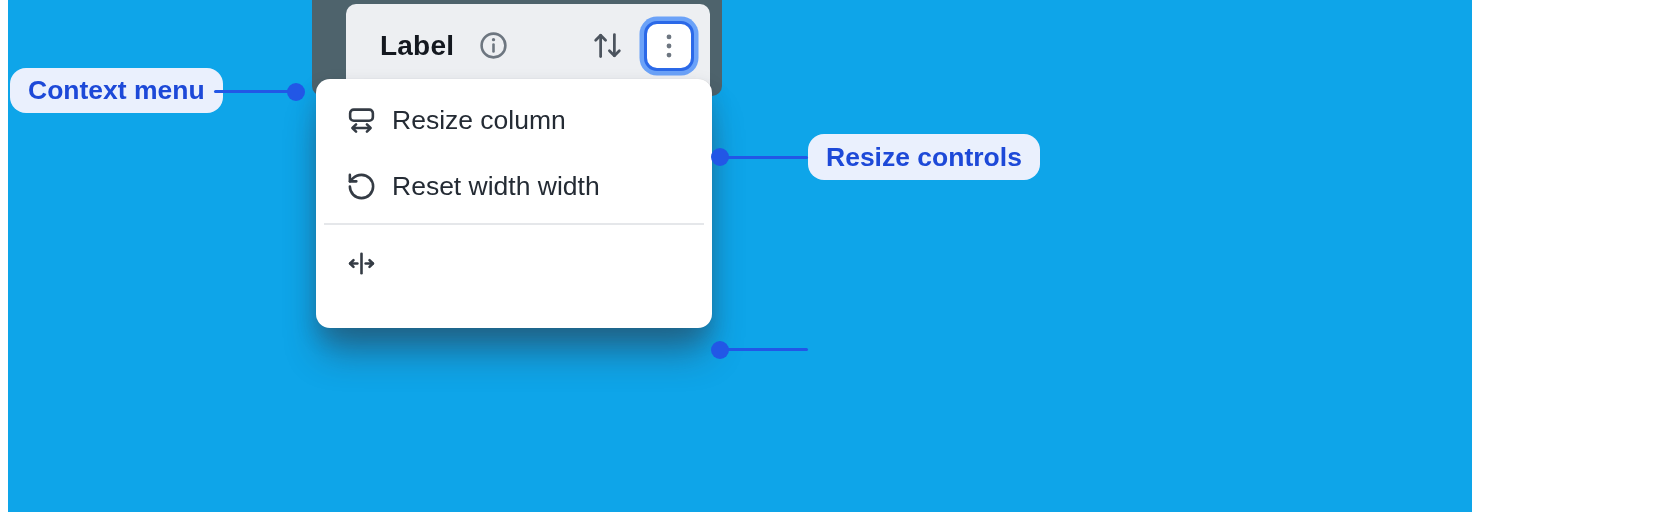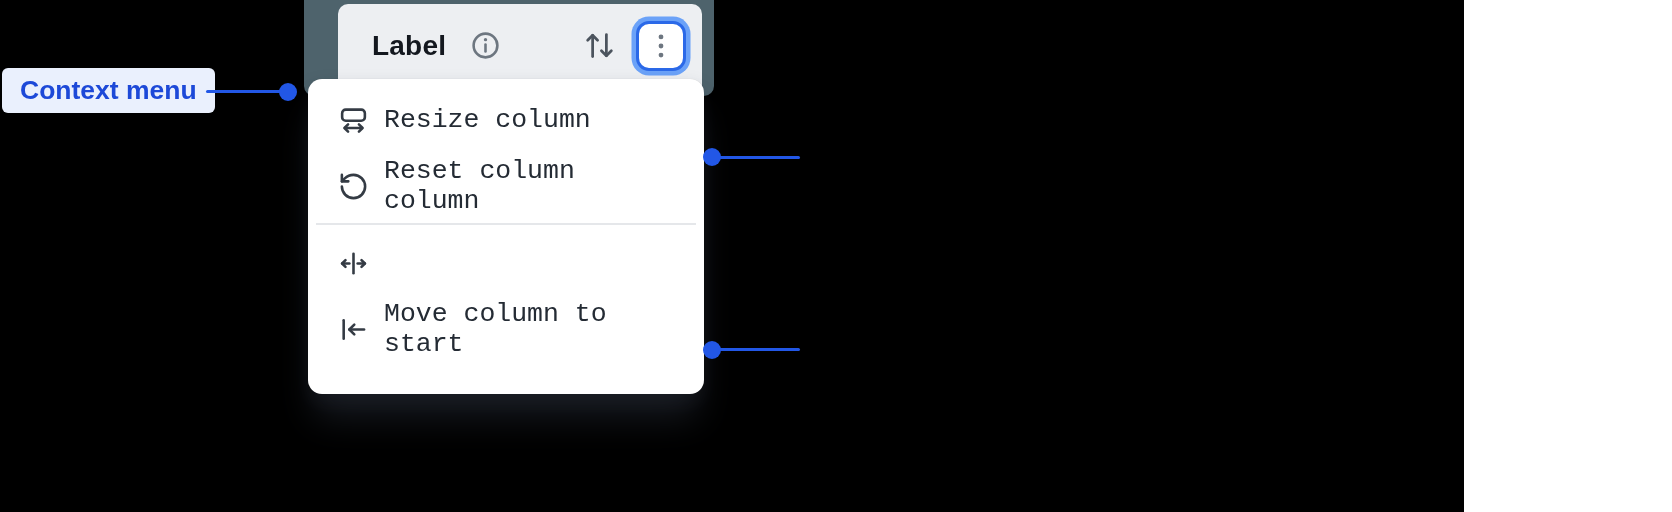--- a/index.html
+++ b/index.html
@@ -3,22 +3,23 @@
 <meta charset="utf-8">
 <style>
   * { margin: 0; padding: 0; box-sizing: border-box; }
   html, body { background: #ffffff; }
   body { font-family: "Liberation Sans", sans-serif; }
 
   .canvas {
     position: relative;
     width: 1464px;
     height: 512px;
-    background: #000000;
+    background: #0ea5e9;
     overflow: hidden;
+    margin-left: 8px;
   }
 
   
   .backdrop {
     position: absolute;
     left: 304px; top: 0; width: 410px; height: 96px;
     background: var(--backdrop);
     border-radius: 0 0 10px 10px;
   }
 
@@ -61,21 +62,20 @@
   
   .menu {
     position: absolute;
     left: 308px; top: 79px; width: 396px;
     background: var(--menu-bg);
     border-radius: 14px;
     padding: 8px 0 32px 0;
     box-shadow: 0 30px 36px -6px rgba(45,52,64,0.48),
                 0 10px 20px rgba(45,52,64,0.22),
                 0 0 1px rgba(0,0,0,0.15);
-    font-family: Liberation Mono, monospace;
   }
   .menu-item {
     display: flex; align-items: center;
     height: 66px;
     padding: 0 18px 0 30px;
     cursor: pointer;
   }
   .mi-icon {
     width: 31px; height: 31px;
     margin-right: 15px;
@@ -93,21 +93,21 @@
     margin: 4px 8px 5px 8px;
   }
 
   
   .ann-pill {
     position: absolute;
     display: inline-flex; align-items: center;
     height: 46px;
     padding: 0 18px;
     background: var(--pill-bg);
-    border-radius: 6px;
+    border-radius: 16px;
     color: var(--accent-text);
     font-size: 26.5px;
     font-weight: 600;
     white-space: nowrap;
   }
   .ann-line {
     position: absolute;
     height: 3px;
     background: var(--accent);
     border-radius: 2px;
@@ -182,53 +182,44 @@
       <span class="mi-label">Resize column</span>
     </div>
 
     <div class="menu-item">
       <span class="mi-icon">
           <svg viewBox="0 0 24 24" fill="none" stroke="currentColor" stroke-width="2" stroke-linecap="round" stroke-linejoin="round">
             <path d="M3 12a9 9 0 1 0 9-9 9.75 9.75 0 0 0-6.74 2.74L3 8"></path>
             <path d="M3 3v5h5"></path>
           </svg>
         </span>
-      <span class="mi-label">Reset column column</span>
+      <span class="mi-label">Reset width width</span>
     </div>
 
     <div class="menu-divider"></div>
 
     <div class="menu-item">
       <span class="mi-icon">
           <svg viewBox="0 0 24 24" fill="none" stroke="currentColor" stroke-width="2" stroke-linecap="round" stroke-linejoin="round">
             <path d="M12 4.4v15.2"></path>
             <path d="M8.8 12H3.2"></path>
             <path d="m5.8 9.4-2.6 2.6 2.6 2.6"></path>
             <path d="M15.2 12h5.6"></path>
             <path d="m18.2 9.4 2.6 2.6-2.6 2.6"></path>
           </svg>
         </span>
     </div>
 
-    <div class="menu-item">
-      <span class="mi-icon">
-          <svg viewBox="0 0 24 24" fill="none" stroke="currentColor" stroke-width="2" stroke-linecap="round" stroke-linejoin="round">
-            <path d="M4.4 4.8v14.4"></path>
-            <path d="M20.2 12H8.8"></path>
-            <path d="m12.6 8.2-3.8 3.8 3.8 3.8"></path>
-          </svg>
-        </span>
-      <span class="mi-label">Move column to start</span>
-    </div>
 
   </div>
 
   <span class="ann-pill pill-context">Context menu</span>
   <span class="ann-line line-context"></span>
   <span class="ann-dot dot-context"></span>
 
+  <span class="ann-pill pill-resize">Resize controls</span>
   <span class="ann-line line-resize"></span>
   <span class="ann-dot dot-resize"></span>
 
   <span class="ann-line line-movement"></span>
   <span class="ann-dot dot-movement"></span>
 
 </div>
 
 </body></html>

